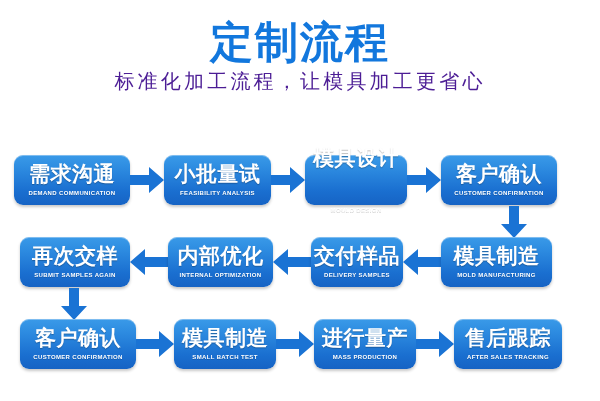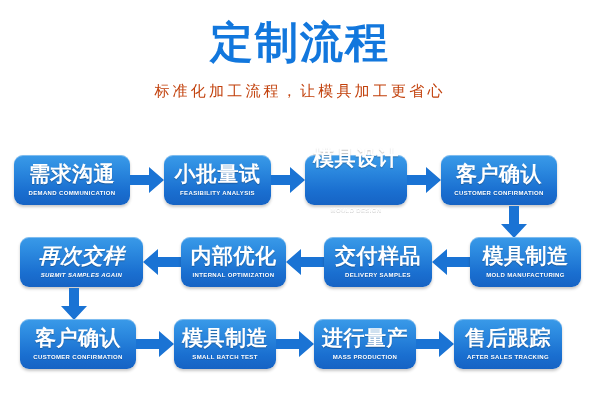--- a/index.html
+++ b/index.html
@@ -25,25 +25,24 @@
     font-family: Liberation Sans, sans-serif;
     font-size: 43px;
     font-weight: bold;
     color: #1277dd;
     letter-spacing: 2px;
     line-height: 56px;
     text-shadow: 0 1px 0 rgba(255,255,255,0.8);
   }
   .sub-title {
     font-family: "DejaVu Sans", "Liberation Sans", sans-serif;
-    font-size: 15px;
+    font-size: 20px;
     font-weight: normal;
-    color: #c2410c;
+    color: #4c1d95;
     letter-spacing: 3.2px;
-    margin-top: 10px;
     line-height: 22px;
   }
 
   
   .flow {
     position: absolute;
     top: 140px;
     left: 0;
     width: 600px;
     height: 249px;
@@ -159,39 +158,39 @@
     </div>
   </div>
 
   <div class="v-arrow v-arrow-right">
     <svg width="26" height="32" viewBox="0 0 26 32">
         <path d="M8 0 H18 V18 H26 L13 32 L0 18 H8 Z" fill="#1a73d4"></path>
       </svg>
   </div>
 
   <div class="row row-2" style="padding-left:20px;">
-    <div class="node" style="width:123px;font-style:italic;">
+    <div class="node" style="width:110px;">
       <span class="cn">再次交样</span>
       <span class="en">SUBMIT SAMPLES AGAIN</span>
     </div>
     <div class="h-arrow" style="width:38px;">
       <svg width="38" height="26" viewBox="0 0 38 26">
           <path d="M38 8 H15 V0 L0 13 L15 26 V18 H38 Z" fill="#1a73d4"></path>
         </svg>
     </div>
     <div class="node" style="width:105px;">
       <span class="cn">内部优化</span>
       <span class="en">INTERNAL OPTIMIZATION</span>
     </div>
     <div class="h-arrow" style="width:38px;">
       <svg width="38" height="26" viewBox="0 0 38 26">
           <path d="M38 8 H15 V0 L0 13 L15 26 V18 H38 Z" fill="#1a73d4"></path>
         </svg>
     </div>
-    <div class="node" style="width:108px;">
+    <div class="node" style="width:92px;">
       <span class="cn">交付样品</span>
       <span class="en">DELIVERY SAMPLES</span>
     </div>
     <div class="h-arrow" style="width:38px;">
       <svg width="38" height="26" viewBox="0 0 38 26">
           <path d="M38 8 H15 V0 L0 13 L15 26 V18 H38 Z" fill="#1a73d4"></path>
         </svg>
     </div>
     <div class="node" style="width:111px;">
       <span class="cn">模具制造</span>

